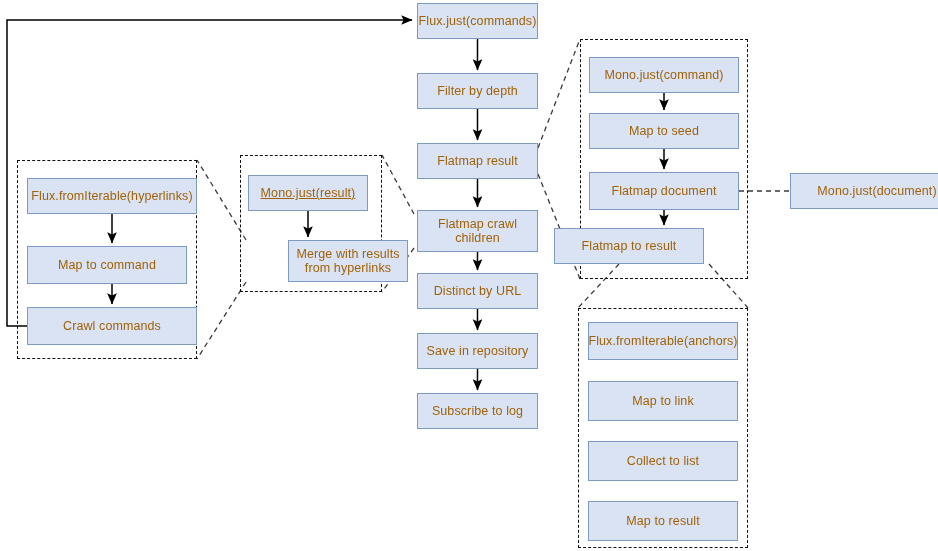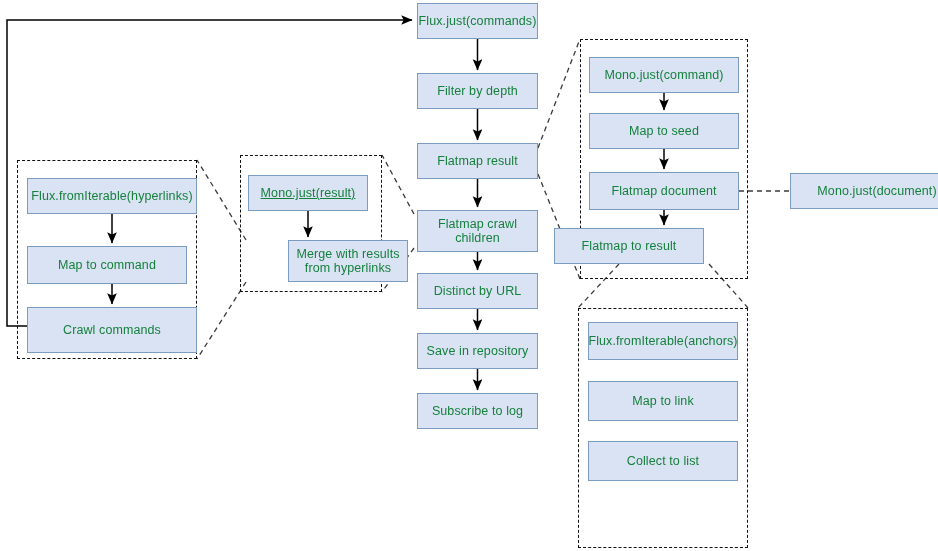--- a/index.html
+++ b/index.html
@@ -24,21 +24,21 @@
   .node {
     position: absolute;
     background: #dae3f3;
     border: 1px solid #7b9bc0;
     display: flex;
     align-items: center;
     justify-content: center;
     text-align: center;
     font-size: 12.5px;
     line-height: 14px;
-    color: #15803d;
+    color: #a16207;
     letter-spacing: 0.1px;
     white-space: pre-line;
     padding: 1px 3px;
     z-index: 3;
   }
   .group-box {
     position: absolute;
     border: 1px dashed #111111;
     background: transparent;
     z-index: 1;
@@ -120,37 +120,38 @@
   <div class="node" style="left:417px; top:273px; width:121px; height:36px;">Distinct by URL</div>
 
   <div class="node" style="left:417px; top:333px; width:121px; height:36px;">Save in repository</div>
 
   <div class="node" style="left:417px; top:393px; width:121px; height:36px;">Subscribe to log</div>
 
   <div class="node" style="left:27px; top:178px; width:170px; height:36px;">Flux.fromIterable(hyperlinks)</div>
 
   <div class="node" style="left:27px; top:246px; width:160px; height:38px;">Map to command</div>
 
-  <div class="node" style="left:27px; top:307px; width:170px; height:46px;">Crawl commands</div>
+  <div class="node" style="left:27px; top:307px; width:170px; height:38px;">Crawl commands</div>
 
   <div class="node" style="left:248px; top:175px; width:120px; height:36px;text-decoration:underline;">Mono.just(result)</div>
 
   <div class="node" style="left:248px; top:240px; width:120px; height:42px;margin-left:40px;">Merge with results
 from hyperlinks</div>
 
   <div class="node" style="left:589px; top:57px; width:150px; height:36px;">Mono.just(command)</div>
 
   <div class="node" style="left:589px; top:113px; width:150px; height:36px;">Map to seed</div>
 
   <div class="node" style="left:589px; top:172px; width:150px; height:38px;">Flatmap document</div>
 
   <div class="node" style="left:554px; top:228px; width:150px; height:36px;">Flatmap to result</div>
 
   <div class="node" style="left:588px; top:322px; width:150px; height:38px;">Flux.fromIterable(anchors)</div>
 
   <div class="node" style="left:588px; top:381px; width:150px; height:40px;">Map to link</div>
 
   <div class="node" style="left:588px; top:441px; width:150px; height:40px;text-align:center;">Collect to list</div>
 
+  <div class="node" style="left:588px; top:501px; width:150px; height:40px;">Map to result</div>
 
   <div class="node" style="left:790px; top:173px; width:174px; height:36px;">Mono.just(document)</div>
 
 </div>
 
 </body></html>

